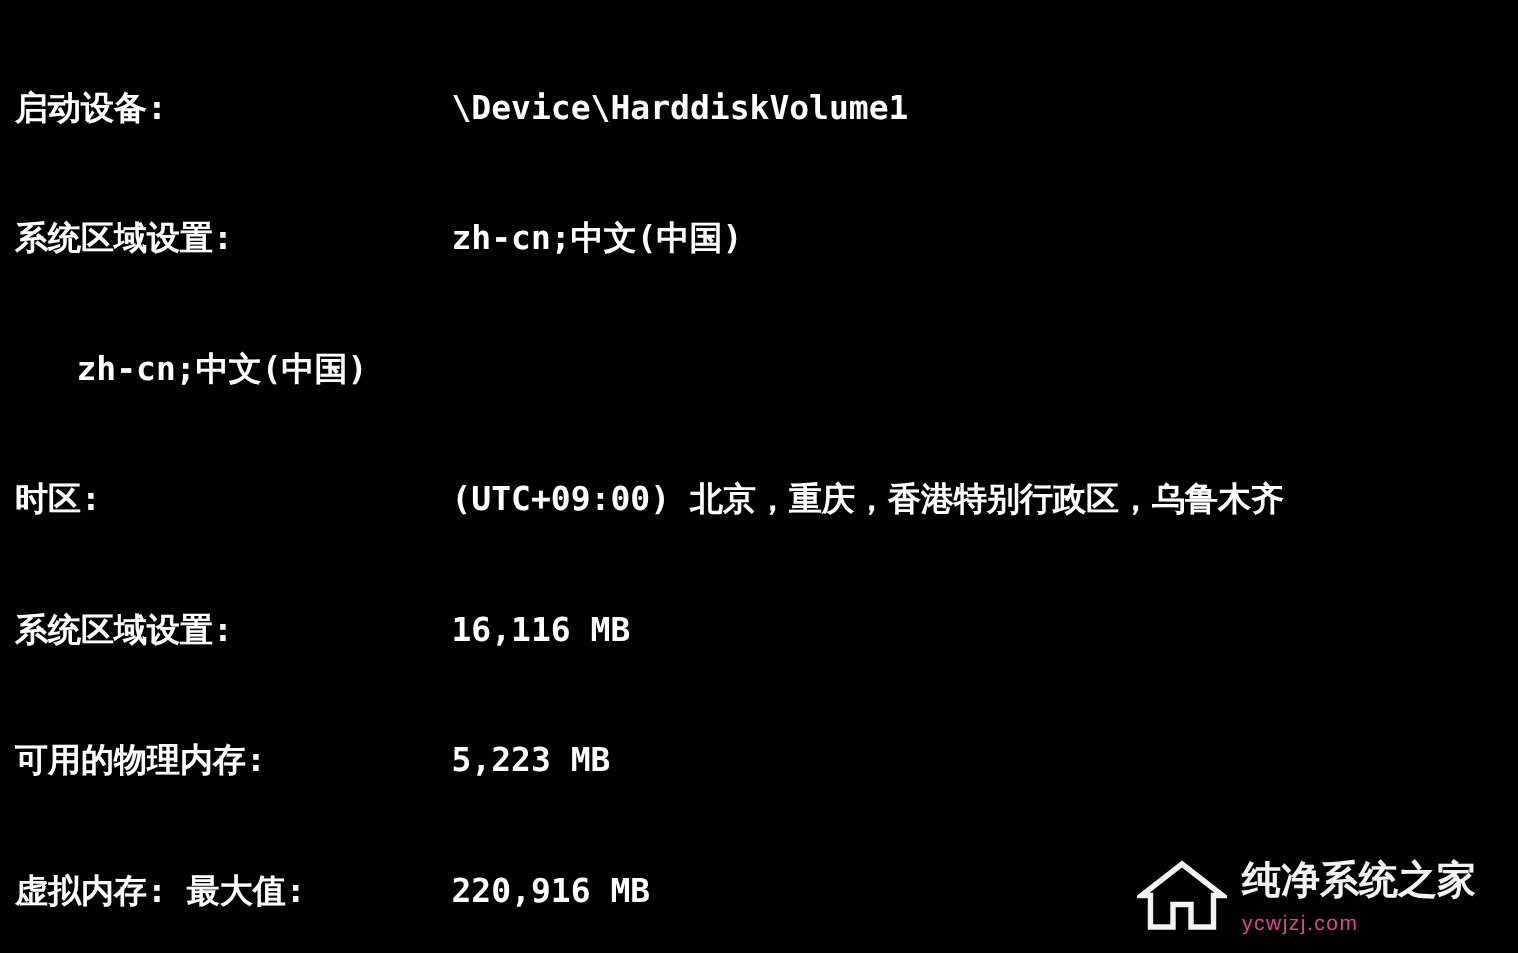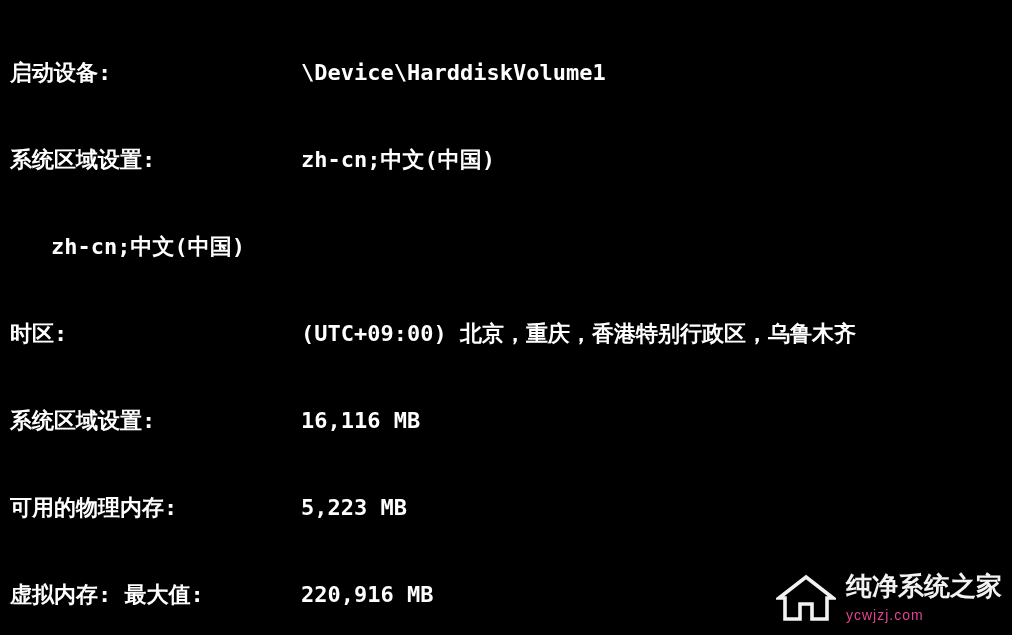--- a/index.html
+++ b/index.html
@@ -18,21 +18,21 @@
     .terminal {
       white-space: pre;
       font-weight: bold;
     }
     .row { display: flex; }
     .label { width: 250px; flex-shrink: 0; }
     .value { flex: 1; margin-left: 41px; }
     .watermark {
       position: absolute;
       bottom: 5px;
-      right: 10px;
+      right: 28px;
       display: flex;
       align-items: center;
       gap: 10px;
       opacity: 0.95;
     }
     .watermark-icon svg {
       width: 60px;
       height: 50px;
       fill: #fff;
     }

